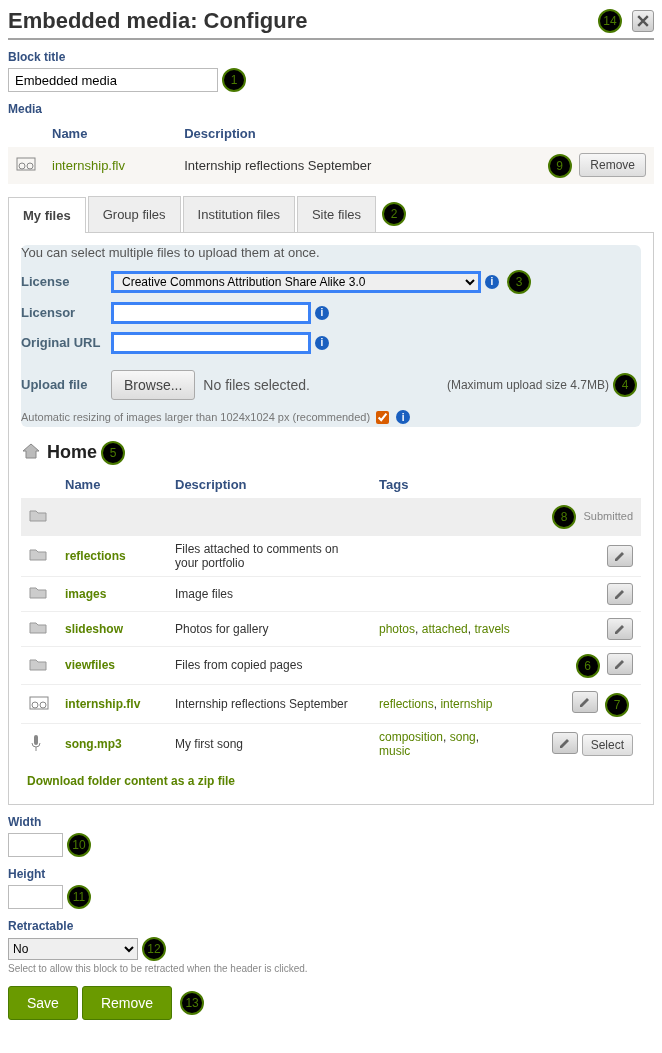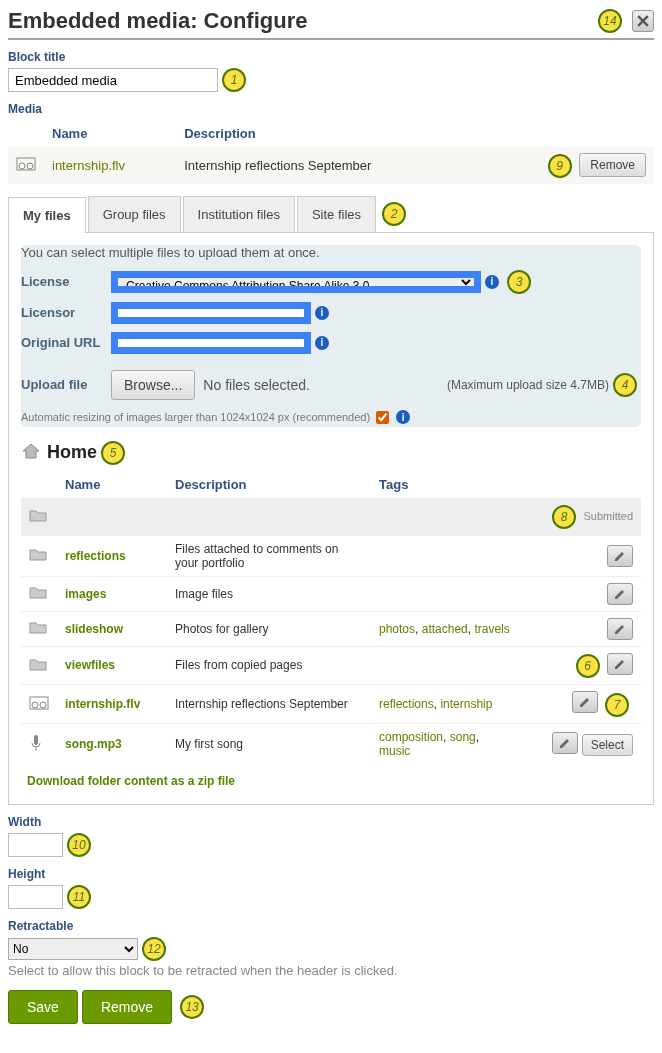--- a/index.html
+++ b/index.html
@@ -33,25 +33,24 @@
   .close-btn svg { width: 12px; height: 12px; }
   .marker {
     display: inline-flex;
     align-items: center; justify-content: center;
     width: 24px; height: 24px;
     border: 2px solid #4a7a00;
     border-radius: 50%;
     color: #4a7a00;
     font-size: 12px;
     font-weight: normal;
-    background: #fde047;
+    background: #000000;
     vertical-align: middle;
     margin: 0 4px;
     flex-shrink: 0;
-    font-style: italic;
   }
   .field-label {
     color: #335080;
     font-weight: bold;
     font-size: 12px;
     margin: 10px 0 4px 0;
     display: block;
   }
   input[type=text].block-title {
     width: 210px;
@@ -127,21 +126,21 @@
     margin: 8px 0;
   }
   .upload-box .form-row .lbl {
     width: 90px;
     font-weight: bold;
     color: #4a6478;
     font-size: 13px;
   }
   .upload-box select, .upload-box input[type=text].ub {
     height: 22px;
-    border: 7px solid #3b82f6;
+    border: 3px solid #3b82f6;
     font-size: 12px;
     padding: 0 4px;
   }
   .upload-box select { width: 370px; }
   .upload-box input[type=text].ub { width: 200px; }
   .info-icon {
     display: inline-flex; width: 14px; height: 14px;
     background: #1a5fbf; color: #fff;
     border-radius: 50%;
     font-size: 10px; font-weight: bold;
@@ -168,21 +167,21 @@
   }
   .file-table tr.row-header td { background: #eee; }
   .file-table .name-link { color: #5b8400; font-weight: bold; }
   .file-table .tag-link { color: #5b8400; }
   .download-link { color: #5b8400; font-weight: bold; font-size: 12px; margin: 10px 0 4px 6px; display: inline-block;}
   .small-input {
     width: 55px; height: 24px;
     border: 1px solid #bbb;
     padding: 0 4px;
   }
-  .help-text { font-size: 13px; color: #888; margin-top: 2px;}
+  .help-text { font-size: 10px; color: #888; margin-top: 2px;}
   select.retract { width: 130px; height: 22px; border: 1px solid #aaa; font-size: 12px;}
   .btn-green {
     background: #6a9a00;
     border: 1px solid #4a7a00;
     color: #fff;
     padding: 8px 18px;
     font-size: 14px;
     border-radius: 3px;
     cursor: pointer;
     margin-right: 4px;

